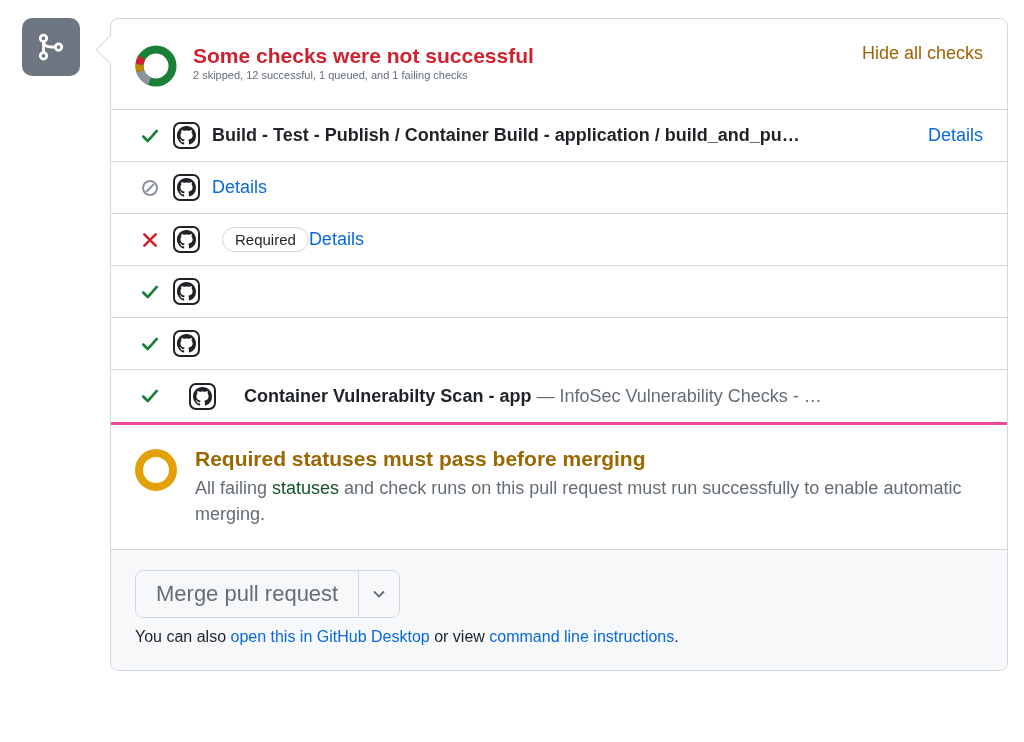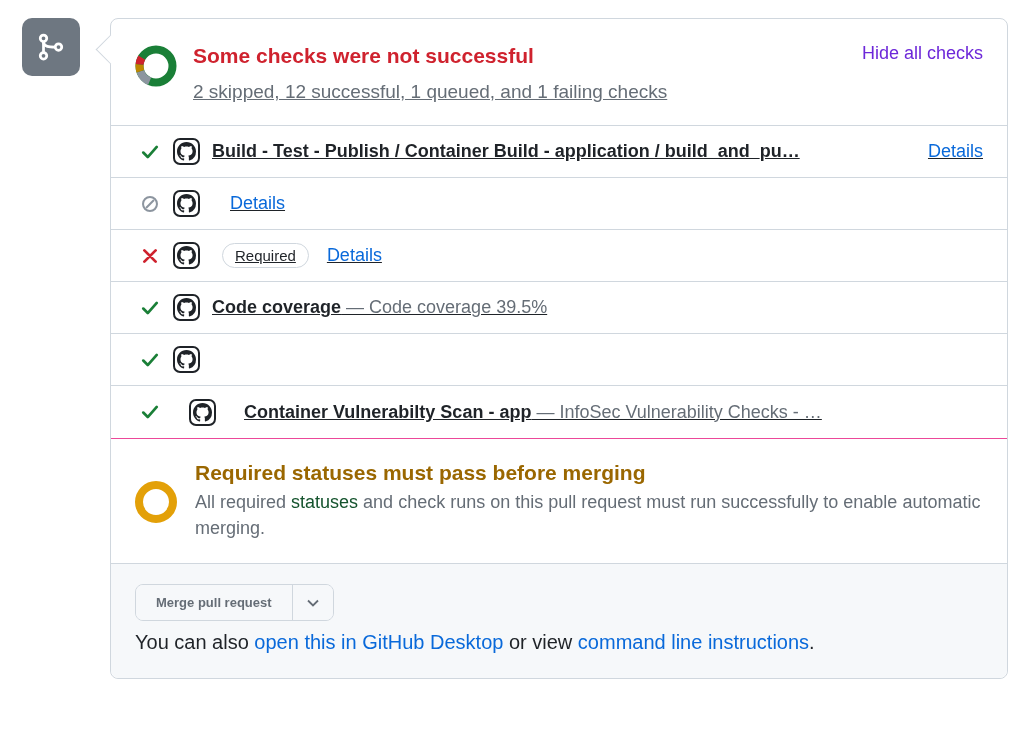--- a/index.html
+++ b/index.html
@@ -63,36 +63,34 @@
   }
   .header-text { flex: 1; }
   .header-title {
     color: #cf222e;
     font-size: 21px;
     font-weight: 600;
     line-height: 1.25;
   }
   .header-sub {
     color: #656d76;
-    font-size: 19px;
-    margin-top: 12px;
-    text-decoration: underline;
+    font-size: 11px;
+    margin-top: 0;
   }
   .hide-link {
-    color: #6d28d9;
+    color: #a16207;
     font-size: 18px;
     text-decoration: none;
     cursor: pointer;
     flex-shrink: 0;
     margin-left: 16px;
   }
 
   .checks-list {
     border-top: 1px solid #d0d7de;
-    text-decoration: underline;
   }
   .check-row {
     display: flex;
     align-items: center;
     padding: 12px 24px 12px 28px;
     border-bottom: 1px solid #d0d7de;
     font-size: 18px;
     min-height: 52px;
   }
   .check-row:last-child { border-bottom: none; gap: 16px; }
@@ -138,31 +136,29 @@
     padding: 3px 12px;
     font-size: 15px;
     font-weight: 500;
     color: #1f2328;
     margin-left: 10px;
     flex-shrink: 0;
   }
   .details-link {
     color: #0969da;
     text-decoration: none;
-    margin-left: 18px;
     font-size: 18px;
     cursor: pointer;
     flex-shrink: 0;
   }
 
   .req-section {
     display: flex;
     padding: 22px 24px 22px 24px;
-    border-top: 1px solid #ec4899;
-    align-items: center;
+    border-top: 3px solid #ec4899;
   }
   .ring-icon {
     width: 42px;
     height: 42px;
     border: 8px solid #e3a008;
     border-radius: 50%;
     flex-shrink: 0;
     margin-right: 18px;
     margin-top: 2px;
   }
@@ -188,42 +184,42 @@
   .merge-btn-group {
     display: inline-flex;
     border: 1px solid #d0d7de;
     border-radius: 8px;
     background: #f6f8fa;
     overflow: hidden;
   }
   .merge-btn {
     padding: 10px 20px;
     color: #656d76;
-    font-size: 13px;
-    font-weight: 700;
+    font-size: 22px;
+    font-weight: 400;
     background: #f6f8fa;
     border: none;
     border-right: 1px solid #d0d7de;
     cursor: pointer;
   }
   .merge-caret {
     padding: 10px 14px;
     color: #656d76;
     background: #f6f8fa;
     border: none;
     cursor: pointer;
     display: flex;
     align-items: center;
   }
   .merge-caret svg { width: 12px; height: 8px; }
 
   .footer-note {
     margin-top: 10px;
     color: #1f2328;
-    font-size: 20px;
+    font-size: 16px;
   }
   .footer-note a { color: #0969da; text-decoration: none; cursor: pointer; }
 </style>
 </head>
 <body>
 
 <div class="wrap">
   <div class="merge-badge">
     <svg viewBox="0 0 24 24" fill="none" stroke="currentColor" stroke-width="2.2">
       <circle cx="6" cy="5" r="2.6"></circle>
@@ -297,21 +293,20 @@
           <span class="status-icon success">
             <svg viewBox="0 0 16 16" fill="none" stroke-width="2.4" stroke-linecap="round" stroke-linejoin="round">
               <path d="M2 8.5 L6 12.5 L14 3.5"></path>
             </svg>
           </span>
           <span class="avatar">
             <svg viewBox="0 0 16 16">
               <path d="M8 0C3.58 0 0 3.58 0 8c0 3.54 2.29 6.53 5.47 7.59.4.07.55-.17.55-.38 0-.19-.01-.82-.01-1.49-2.01.37-2.53-.49-2.69-.94-.09-.23-.48-.94-.82-1.13-.28-.15-.68-.52-.01-.53.63-.01 1.08.58 1.23.82.72 1.21 1.87.87 2.33.66.07-.52.28-.87.51-1.07-1.78-.2-3.64-.89-3.64-3.95 0-.87.31-1.59.82-2.15-.08-.2-.36-1.02.08-2.12 0 0 .67-.21 2.2.82.64-.18 1.32-.27 2-.27.68 0 1.36.09 2 .27 1.53-1.04 2.2-.82 2.2-.82.44 1.1.16 1.92.08 2.12.51.56.82 1.27.82 2.15 0 3.07-1.87 3.75-3.65 3.95.29.25.54.73.54 1.48 0 1.07-.01 1.93-.01 2.2 0 .21.15.46.55.38A8.013 8.013 0 0016 8c0-4.42-3.58-8-8-8z"></path>
             </svg>
           </span>
-          <span class="check-text"><span class="check-name">Code coverage</span><span class="check-meta"> — Code coverage 39.5%</span></span>
         </div>
         <div class="check-row">
           <span class="status-icon success">
             <svg viewBox="0 0 16 16" fill="none" stroke-width="2.4" stroke-linecap="round" stroke-linejoin="round">
               <path d="M2 8.5 L6 12.5 L14 3.5"></path>
             </svg>
           </span>
           <span class="avatar">
             <svg viewBox="0 0 16 16">
               <path d="M8 0C3.58 0 0 3.58 0 8c0 3.54 2.29 6.53 5.47 7.59.4.07.55-.17.55-.38 0-.19-.01-.82-.01-1.49-2.01.37-2.53-.49-2.69-.94-.09-.23-.48-.94-.82-1.13-.28-.15-.68-.52-.01-.53.63-.01 1.08.58 1.23.82.72 1.21 1.87.87 2.33.66.07-.52.28-.87.51-1.07-1.78-.2-3.64-.89-3.64-3.95 0-.87.31-1.59.82-2.15-.08-.2-.36-1.02.08-2.12 0 0 .67-.21 2.2.82.64-.18 1.32-.27 2-.27.68 0 1.36.09 2 .27 1.53-1.04 2.2-.82 2.2-.82.44 1.1.16 1.92.08 2.12.51.56.82 1.27.82 2.15 0 3.07-1.87 3.75-3.65 3.95.29.25.54.73.54 1.48 0 1.07-.01 1.93-.01 2.2 0 .21.15.46.55.38A8.013 8.013 0 0016 8c0-4.42-3.58-8-8-8z"></path>
@@ -331,21 +326,21 @@
           </span>
           <span class="check-text"><span class="check-name">Container Vulnerabilty Scan - app</span><span class="check-meta"> — InfoSec Vulnerability Checks - …</span></span>
         </div>
       </div>
 
     <div class="req-section">
       <div class="ring-icon"></div>
       <div>
         <div class="req-title">Required statuses must pass before merging</div>
         <div class="req-body">
-          <span>All required </span><a>statuses</a><span> and check runs on this pull request must run successfully to enable automatic merging.</span>
+          <span>All failing </span><a>statuses</a><span> and check runs on this pull request must run successfully to enable automatic merging.</span>
         </div>
       </div>
     </div>
 
     <div class="footer">
       <div class="merge-btn-group">
         <button class="merge-btn">Merge pull request</button>
         <button class="merge-caret">
           <svg viewBox="0 0 12 8">
               <path d="M1 1.5 L6 6.5 L11 1.5" fill="none" stroke="#656d76" stroke-width="1.8"></path>

